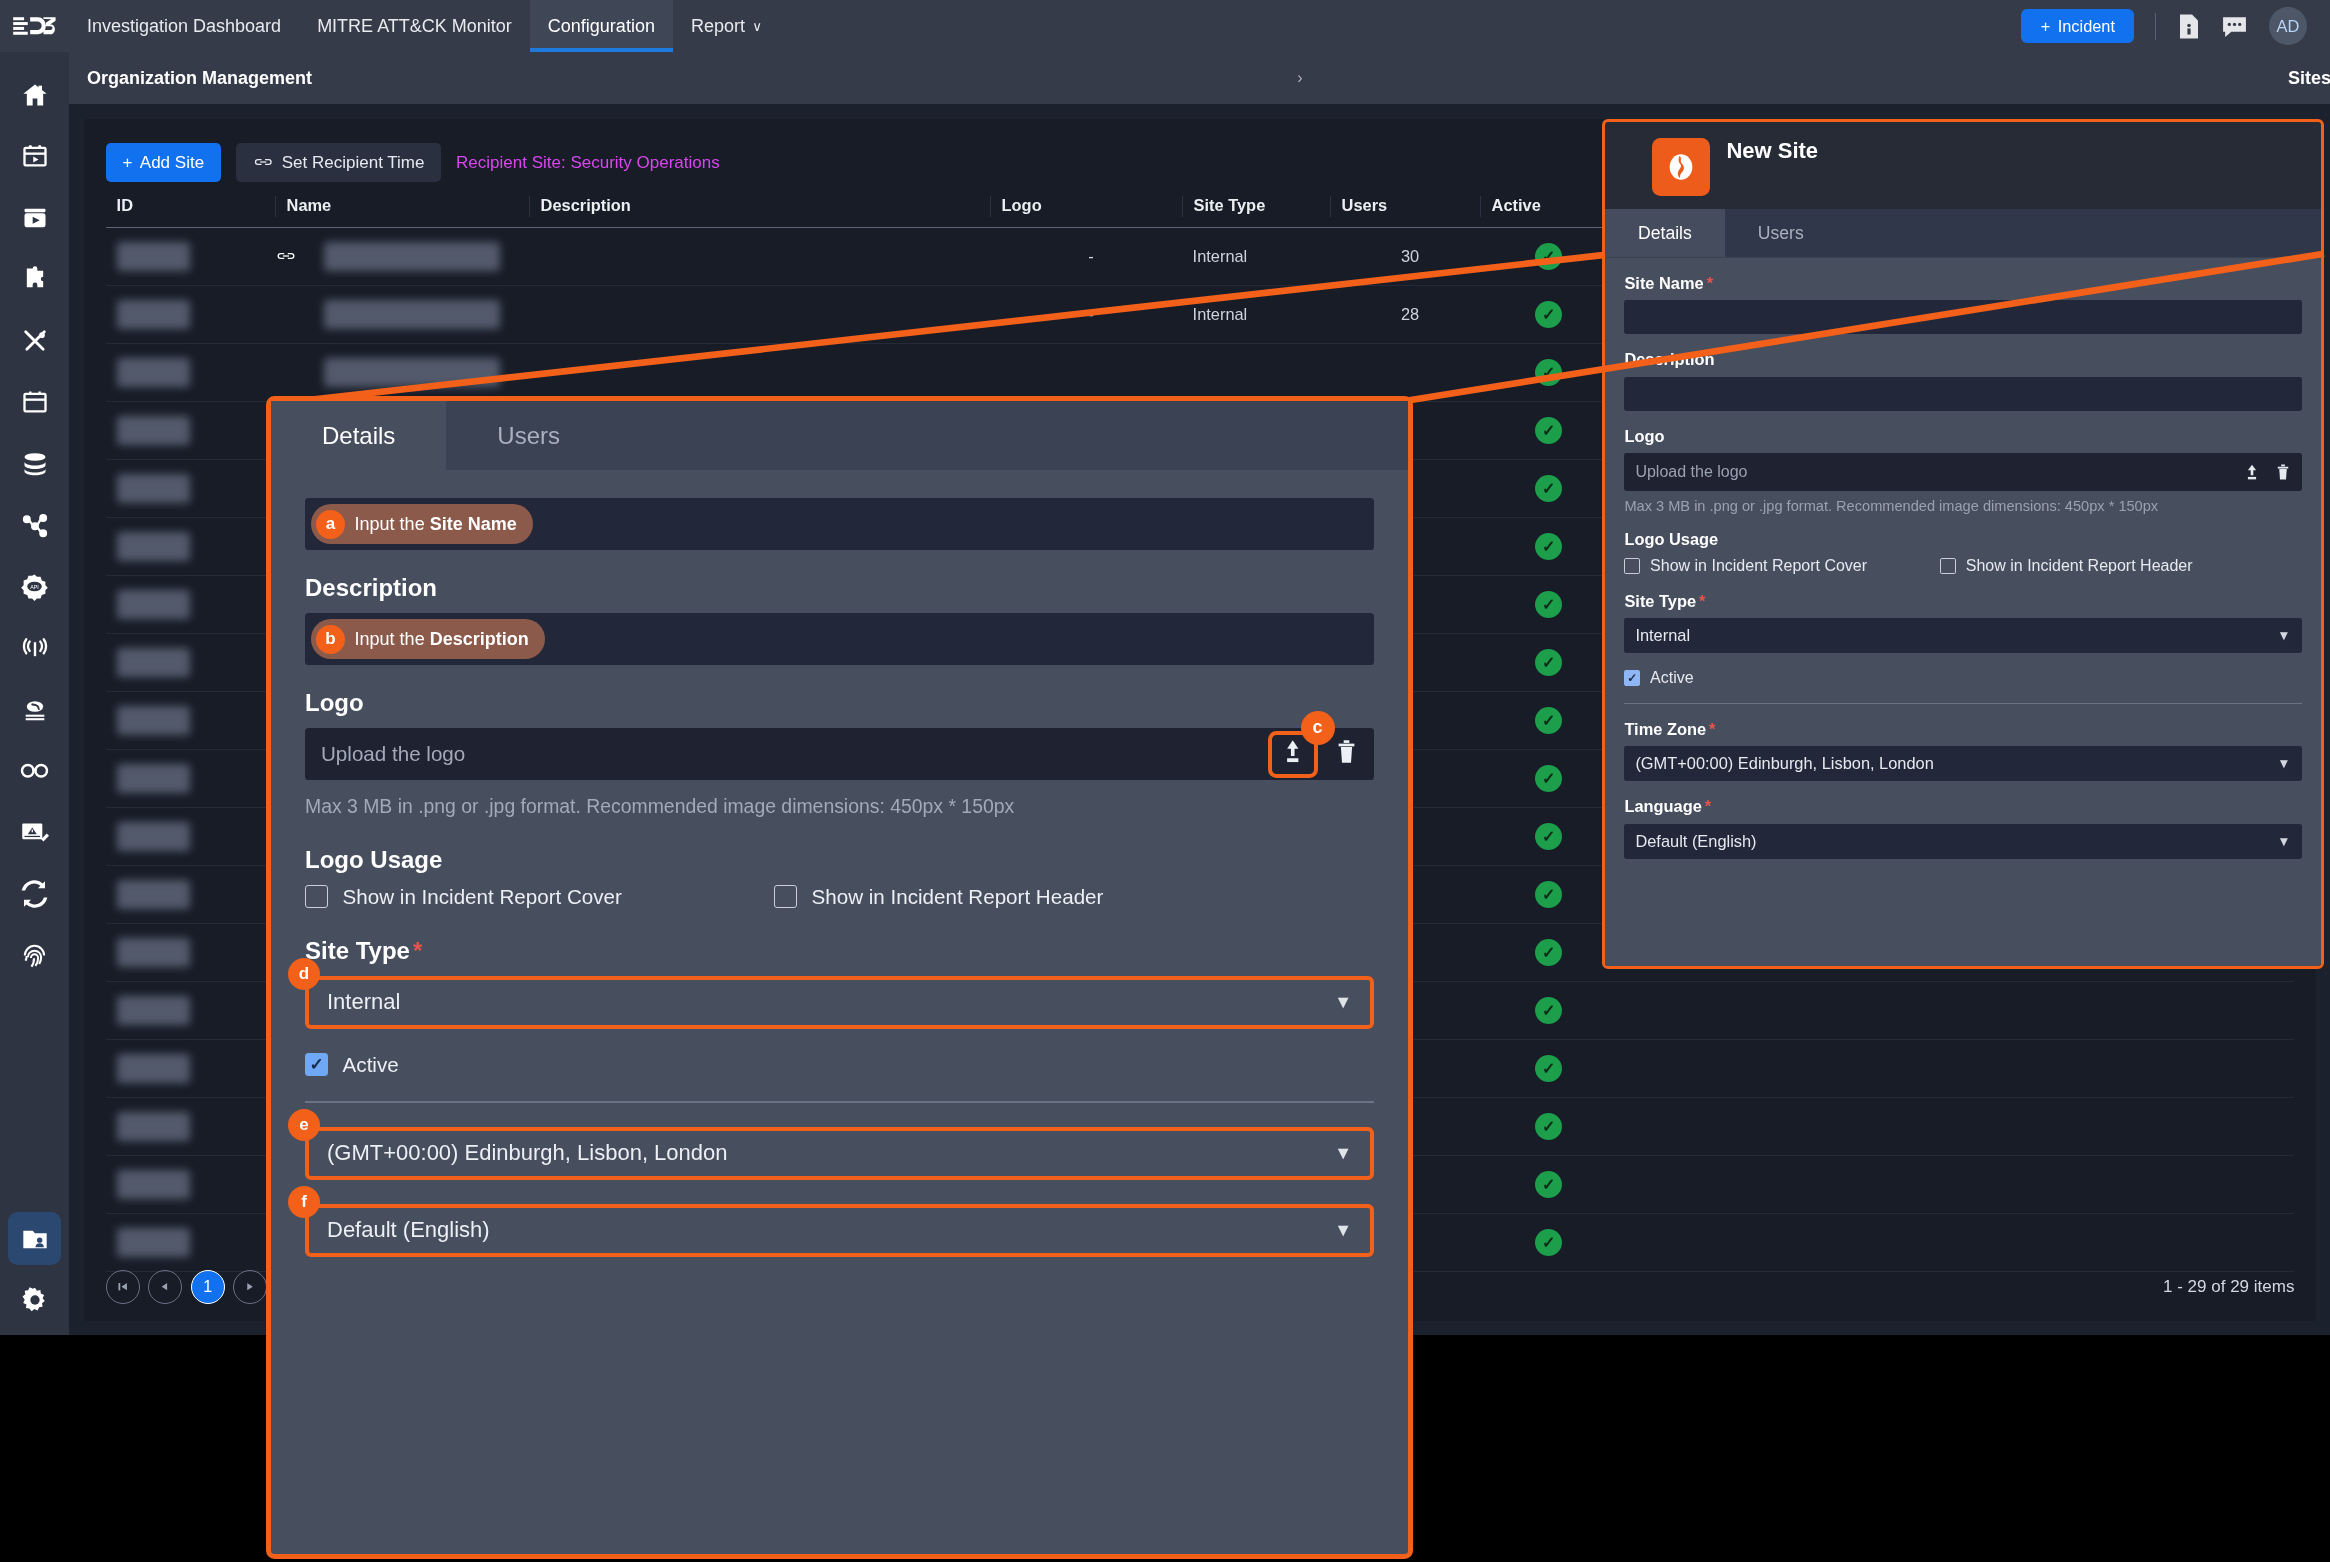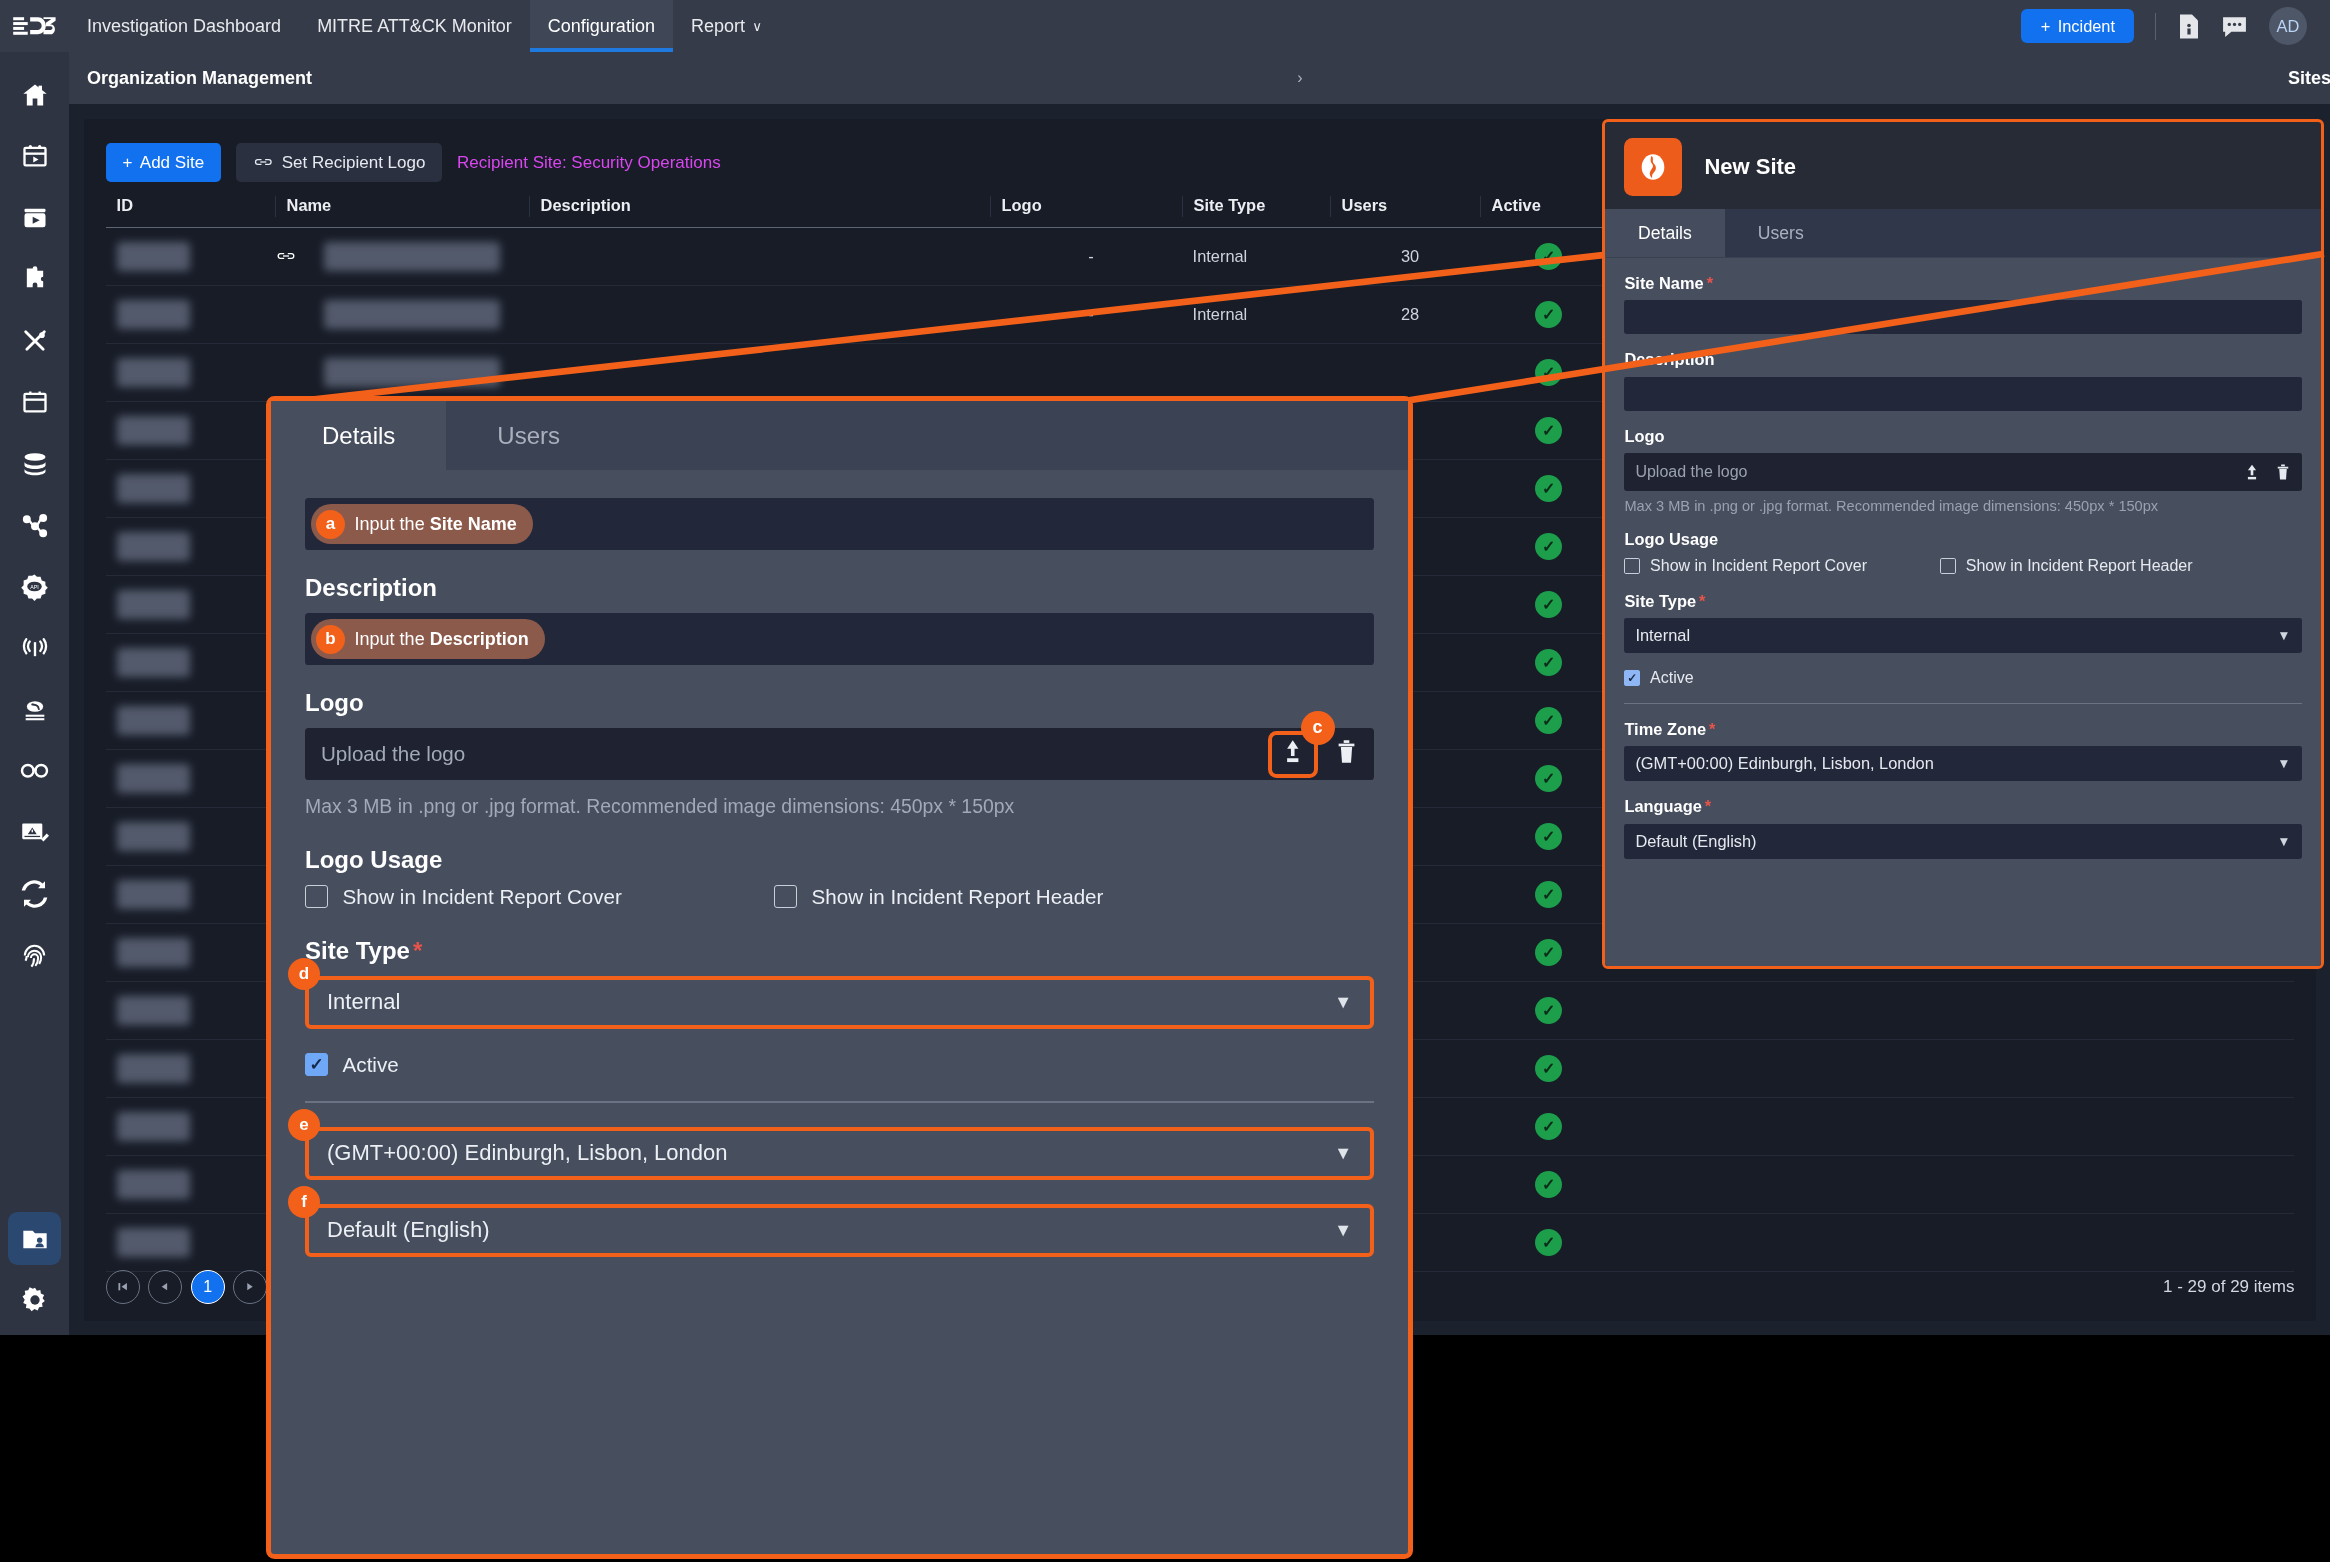--- a/index.html
+++ b/index.html
@@ -160,21 +160,21 @@
   .pg.cur { background: #1271ef; border-color: #ffffff; color: #fff; }
   .items { margin-left: auto; color: #d3d7e0; font-size: 17px; }
 
   
   .drawer {
     position: absolute; left: 1602px; top: 119px;
     width: 722px; height: 850px; background: #262b36;
     border: 3.6px solid #f2601a; border-radius: 6px;
     overflow: hidden;
   }
-  .drawer-head { display: flex; align-items: center; gap: 22px; padding: 16px 19.4px 13.4px 19.4px; }
+  .drawer-head { display: flex; align-items: flex-start; gap: 16px; padding: 16px 19.4px 13.4px 19.4px; margin-left: 28px; }
   .drawer-logo {
     width: 58px; height: 58px; border-radius: 8.5px; background: #ee5c1c;
     display: flex; align-items: center; justify-content: center;
   }
   .drawer-title { color: #ffffff; font-size: 22px; font-weight: bold; }
   .tabs { display: flex; border-bottom: 1.2px solid #3a4150; background: #30374a; }
   .tab {
     padding: 13.4px 33px; font-size: 17.6px; color: #aab0bd; cursor: pointer;
   }
   .tab.active { background: #454c5d; color: #ffffff; }
@@ -477,21 +477,21 @@
             <span>Add Site</span>
           </button>
           <button class="btn-ghost">
             <span>
               <svg width="20.6" height="12" viewBox="0 0 34 20" fill="none" stroke="#e6e9ef" stroke-width="2.2">
                   <path d="M14 6H8a4 4 0 0 0 0 8h6"></path>
                   <path d="M20 14h6a4 4 0 0 0 0-8h-6"></path>
                   <line x1="12" y1="10" x2="22" y2="10"></line>
                 </svg>
             </span>
-            <span>Set Recipient Logo</span>
+            <span>Set Recipient Time</span>
           </button>
           <span class="recip">Recipient Site: Security Operations</span>
           <div class="searchbox">
             <span>
               <svg width="18" height="18" viewBox="0 0 22 22" fill="none" stroke="#9aa1b0" stroke-width="2.2">
                   <circle cx="9.5" cy="9.5" r="6.5"></circle>
                   <line x1="14.5" y1="14.5" x2="20" y2="20"></line>
                 </svg>
             </span>
             <span>Search Sites</span>

